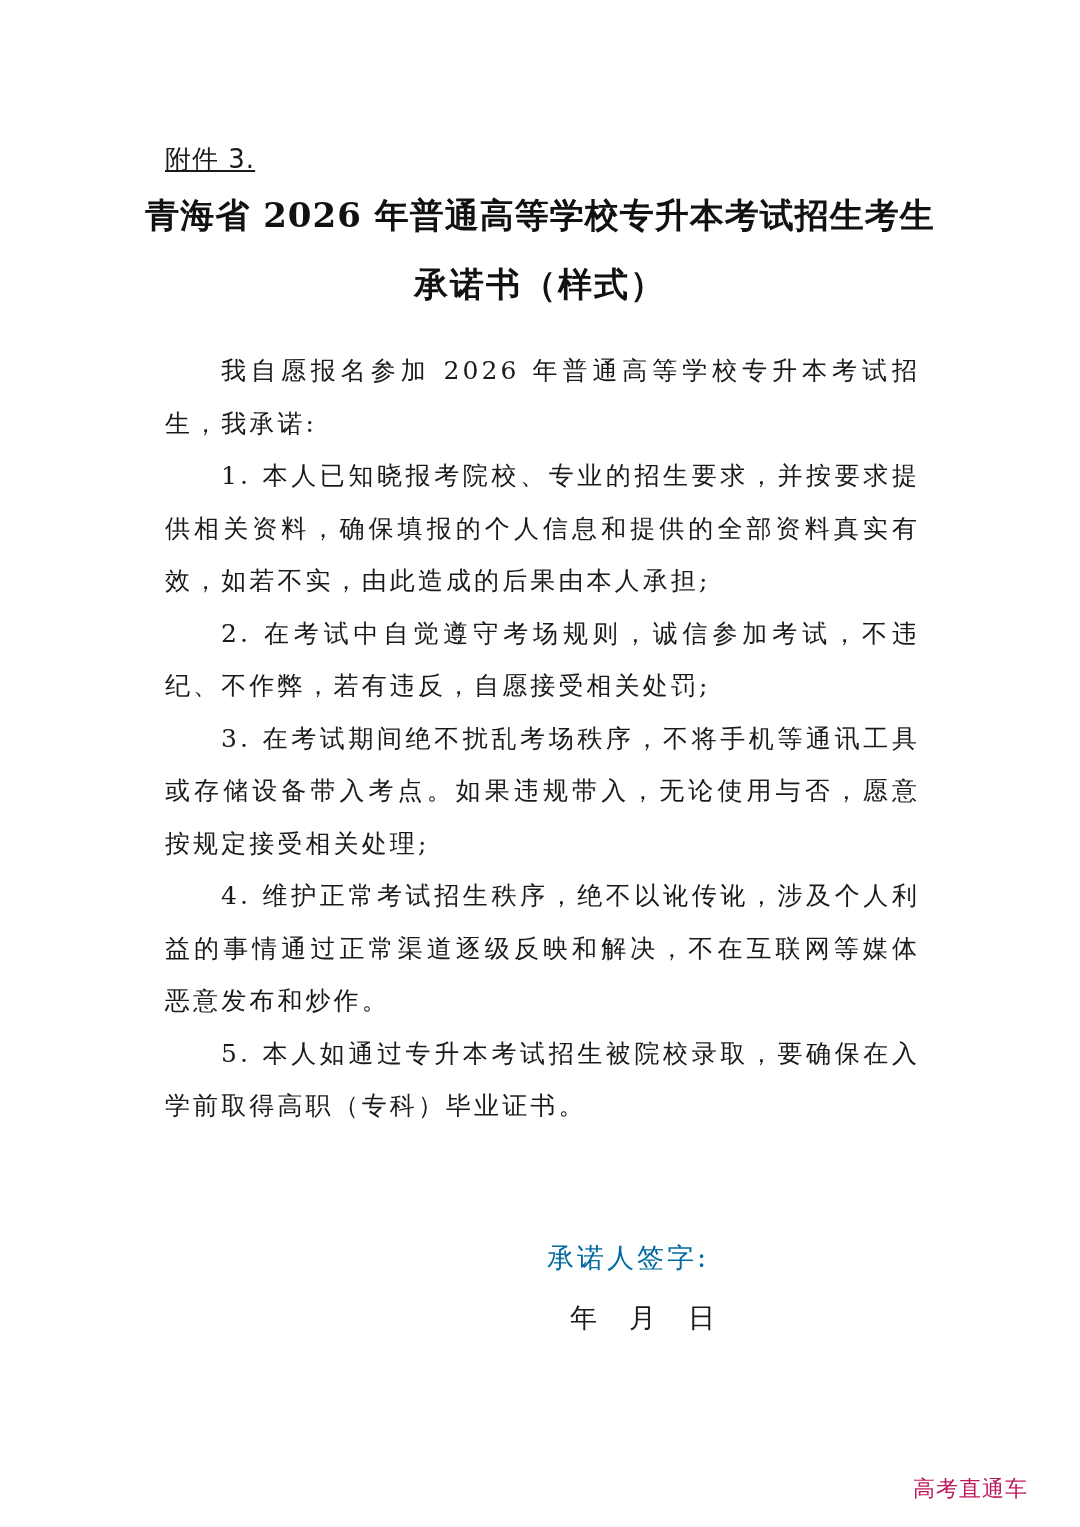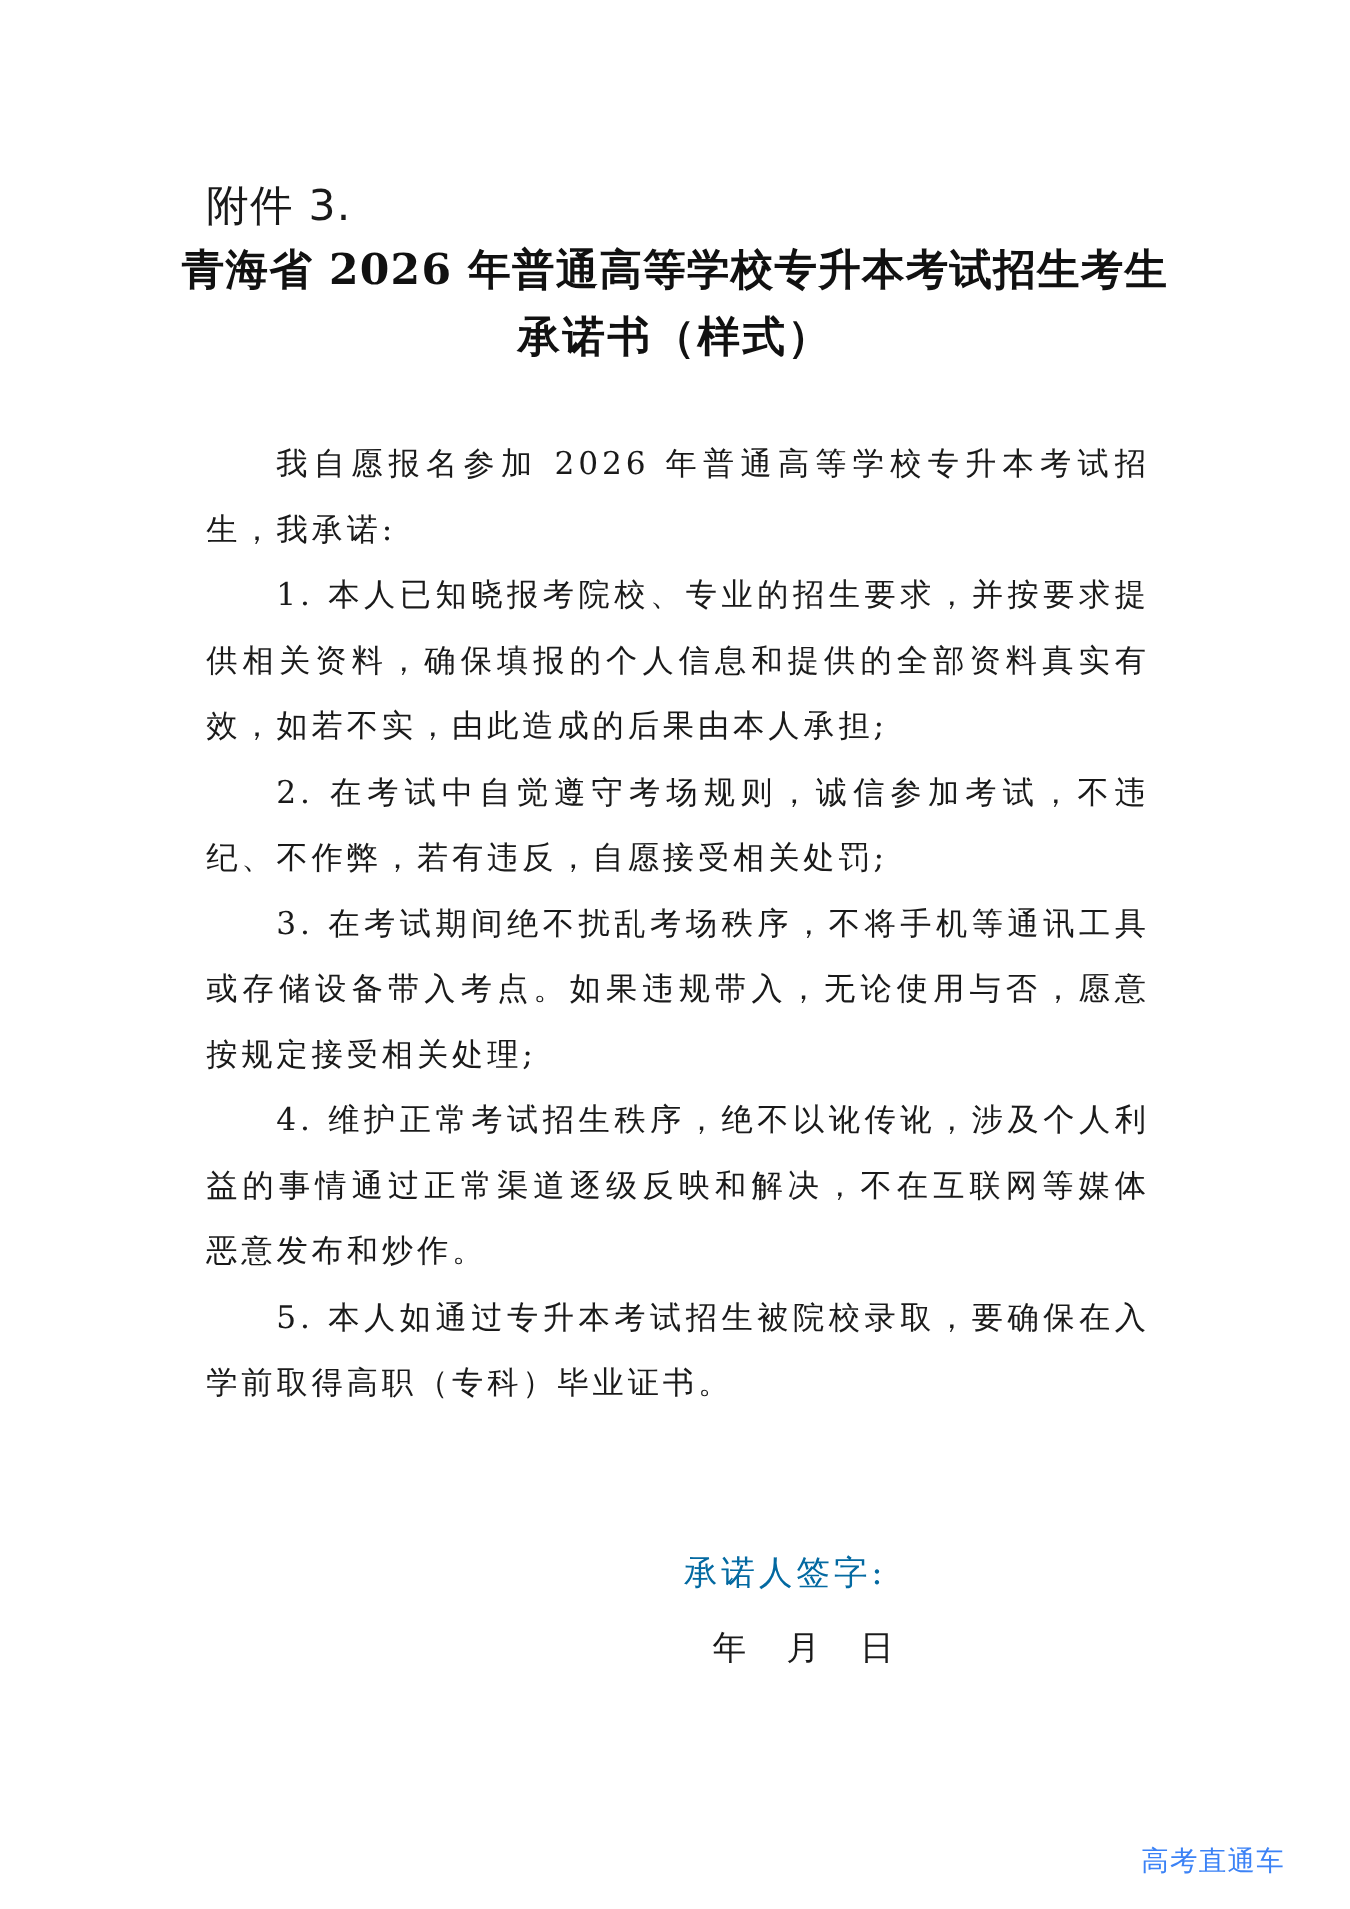--- a/index.html
+++ b/index.html
@@ -13,36 +13,37 @@
       position: relative;
       overflow: hidden;
       color: #111111;
       font-family: "DejaVu Serif", "Liberation Serif", serif;
     }
     .attachment {
       position: absolute;
       left: 165px;
       top: 142px;
       font-family: "DejaVu Sans", "Liberation Sans", sans-serif;
-      font-size: 34px;
+      font-size: 26px;
       letter-spacing: 1px;
       color: #1a1a1a;
+      text-decoration: underline;
     }
     .title {
       position: absolute;
       left: 0;
       width: 1080px;
       text-align: center;
       font-family: "DejaVu Serif", "Liberation Serif", serif;
       font-weight: bold;
       font-size: 34px;
       color: #111;
     }
     .title.line1 { top: 193px; letter-spacing: 1px; }
-    .title.line2 { top: 247px; letter-spacing: 2px; }
+    .title.line2 { top: 262px; letter-spacing: 2px; }
     .body-text {
       position: absolute;
       left: 165px;
       width: 755px;
       top: 345px;
       font-size: 25px;
       line-height: 52.5px;
       color: #1a1a1a;
       letter-spacing: 3.1px;
       text-align: justify;
@@ -67,21 +68,21 @@
       color: #1a1a1a;
       display: flex;
       gap: 32px;
     }
     .watermark {
       position: absolute;
       left: 913px;
       top: 1474px;
       font-family: "DejaVu Sans", "Liberation Sans", sans-serif;
       font-size: 22px;
-      color: #3b82f6;
+      color: #be185d;
       letter-spacing: 1px;
     }
   </style>
 </head>
 <body>
 
 <div class="attachment">附件 3.</div>
 
 <div class="title line1">青海省 2026 年普通高等学校专升本考试招生考生</div>
 <div class="title line2">承诺书（样式）</div>

